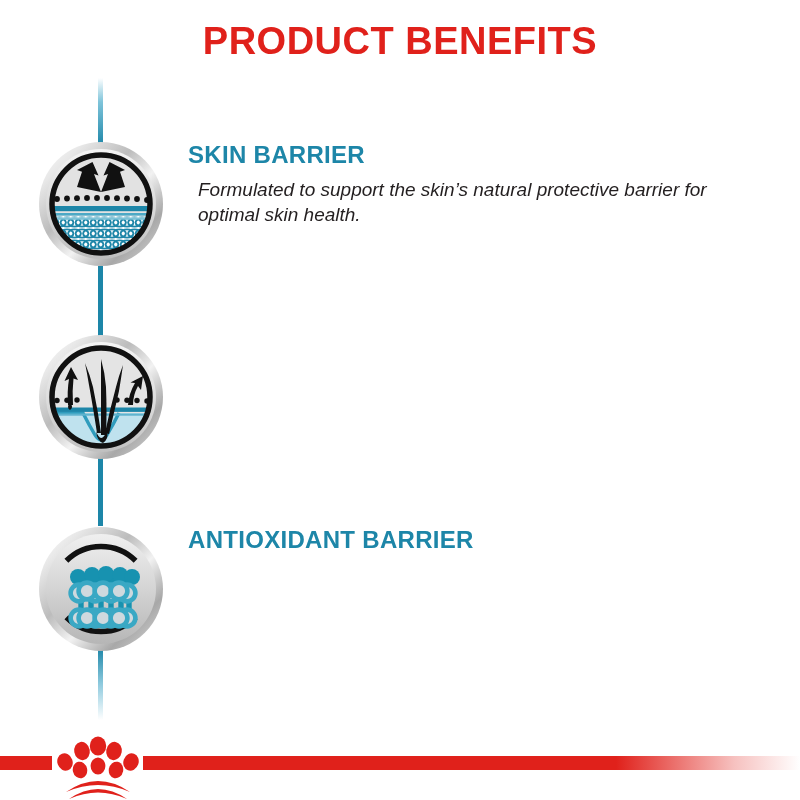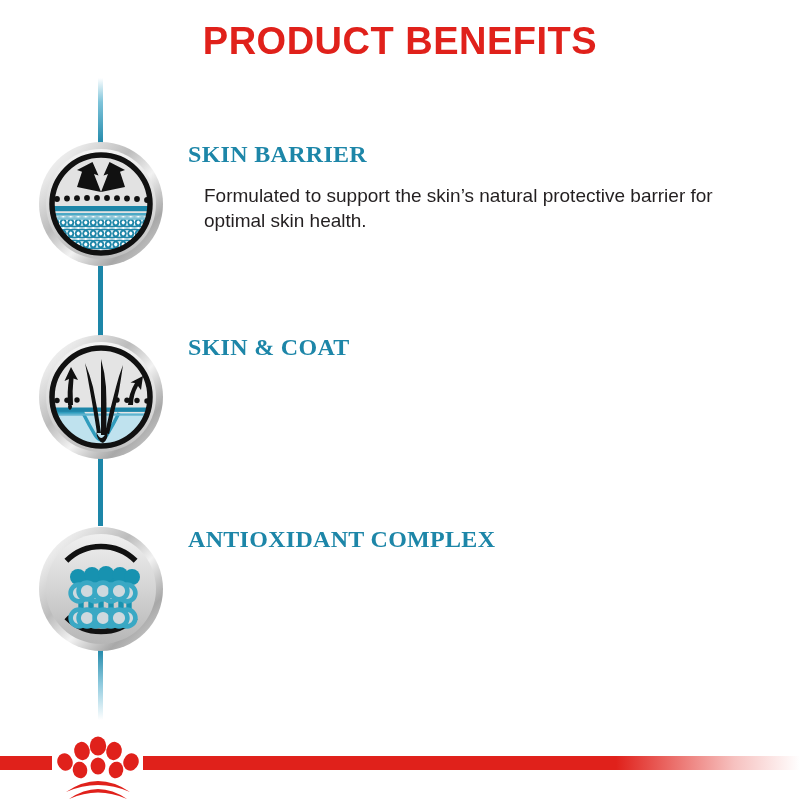--- a/index.html
+++ b/index.html
@@ -80,29 +80,30 @@
     top: 2px;
     width: 600px;
   }
   .benefit-heading {
     color: #1d86a8;
     font-size: 24px;
     font-weight: bold;
     letter-spacing: 0.3px;
     margin: 0 0 6px 0;
     line-height: 1.05;
-    font-family: Liberation Serif, serif;
+    font-family: Liberation Sans, sans-serif;
   }
   .benefit-body {
     color: #231f20;
     font-size: 19px;
     line-height: 1.32;
-    margin: 16px;
+    margin: 10px;
     font-family: "Liberation Sans", sans-serif;
     max-width: 575px;
+    font-style: italic;
   }
 
   
   .brand-bar {
     position: absolute;
     left: 0;
     top: 756px;
     width: 800px;
     height: 14px;
   }
@@ -277,21 +278,20 @@
         <g fill="#111111">
           <path d="M91 72 Q92 60 98 50 L93.5 49.5 L106 43 L104 57 L101 53 Q96 62 96 72 Z"></path>
         </g>
       </g>
 
       <circle cx="64" cy="64" r="49" fill="none" stroke="#111111" stroke-width="5.5"></circle>
     </svg>
   </div>
 
   <div class="benefit-text">
-    <div class="benefit-heading">SKIN &amp; COAT</div>
   </div>
 </div>
 
 <div class="benefit benefit-3">
 
   <div class="icon-wrap">
     <svg viewBox="0 0 128 128" width="128" height="128">
       <defs>
         <linearGradient id="metal3" x1="0%" y1="0%" x2="100%" y2="100%">
           <stop offset="0%" stop-color="#ffffff"></stop>
@@ -357,21 +357,21 @@
         <g fill="#cfd9de" stroke="#3aa8c4" stroke-width="4.6">
           <circle cx="50" cy="93" r="8.4"></circle>
           <circle cx="66" cy="93" r="8.4"></circle>
           <circle cx="82" cy="93" r="8.4"></circle>
         </g>
       </g>
     </svg>
   </div>
 
   <div class="benefit-text">
-    <div class="benefit-heading">ANTIOXIDANT COMPLEX</div>
+    <div class="benefit-heading">ANTIOXIDANT BARRIER</div>
   </div>
 </div>
 
 <div class="brand-bar">
   <div class="bar-left"></div>
   <div class="bar-right"></div>
 </div>
 
 <div class="crown-logo">
   <svg viewBox="0 0 92 74" width="92" height="74">

